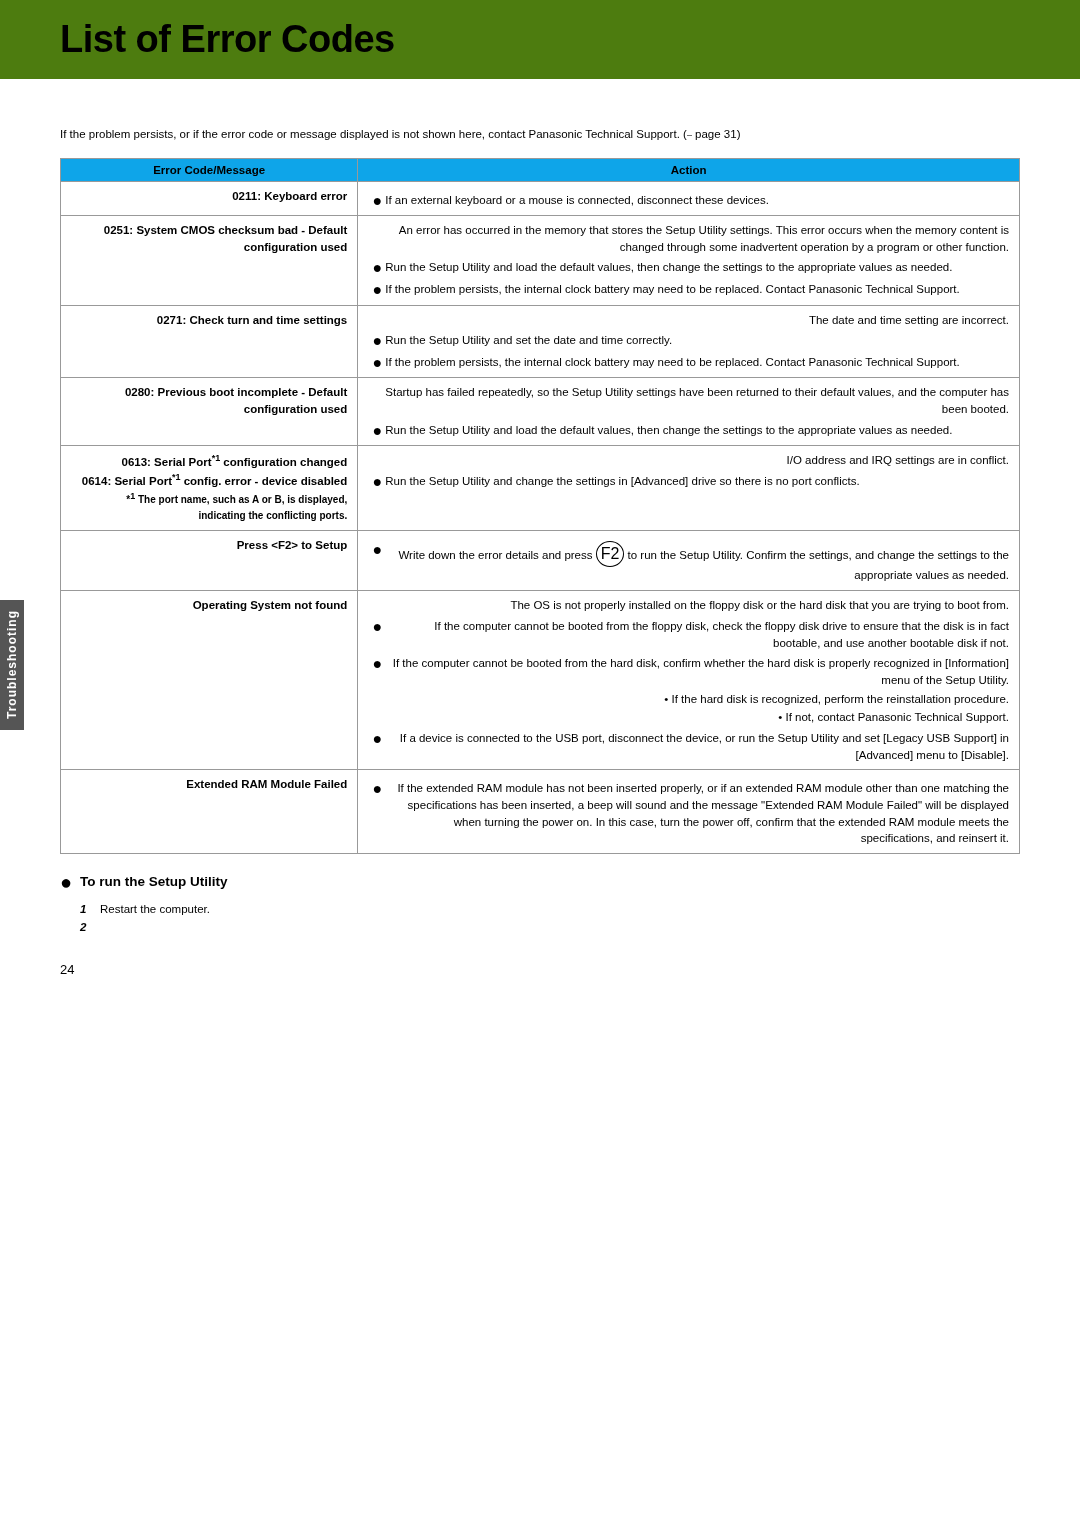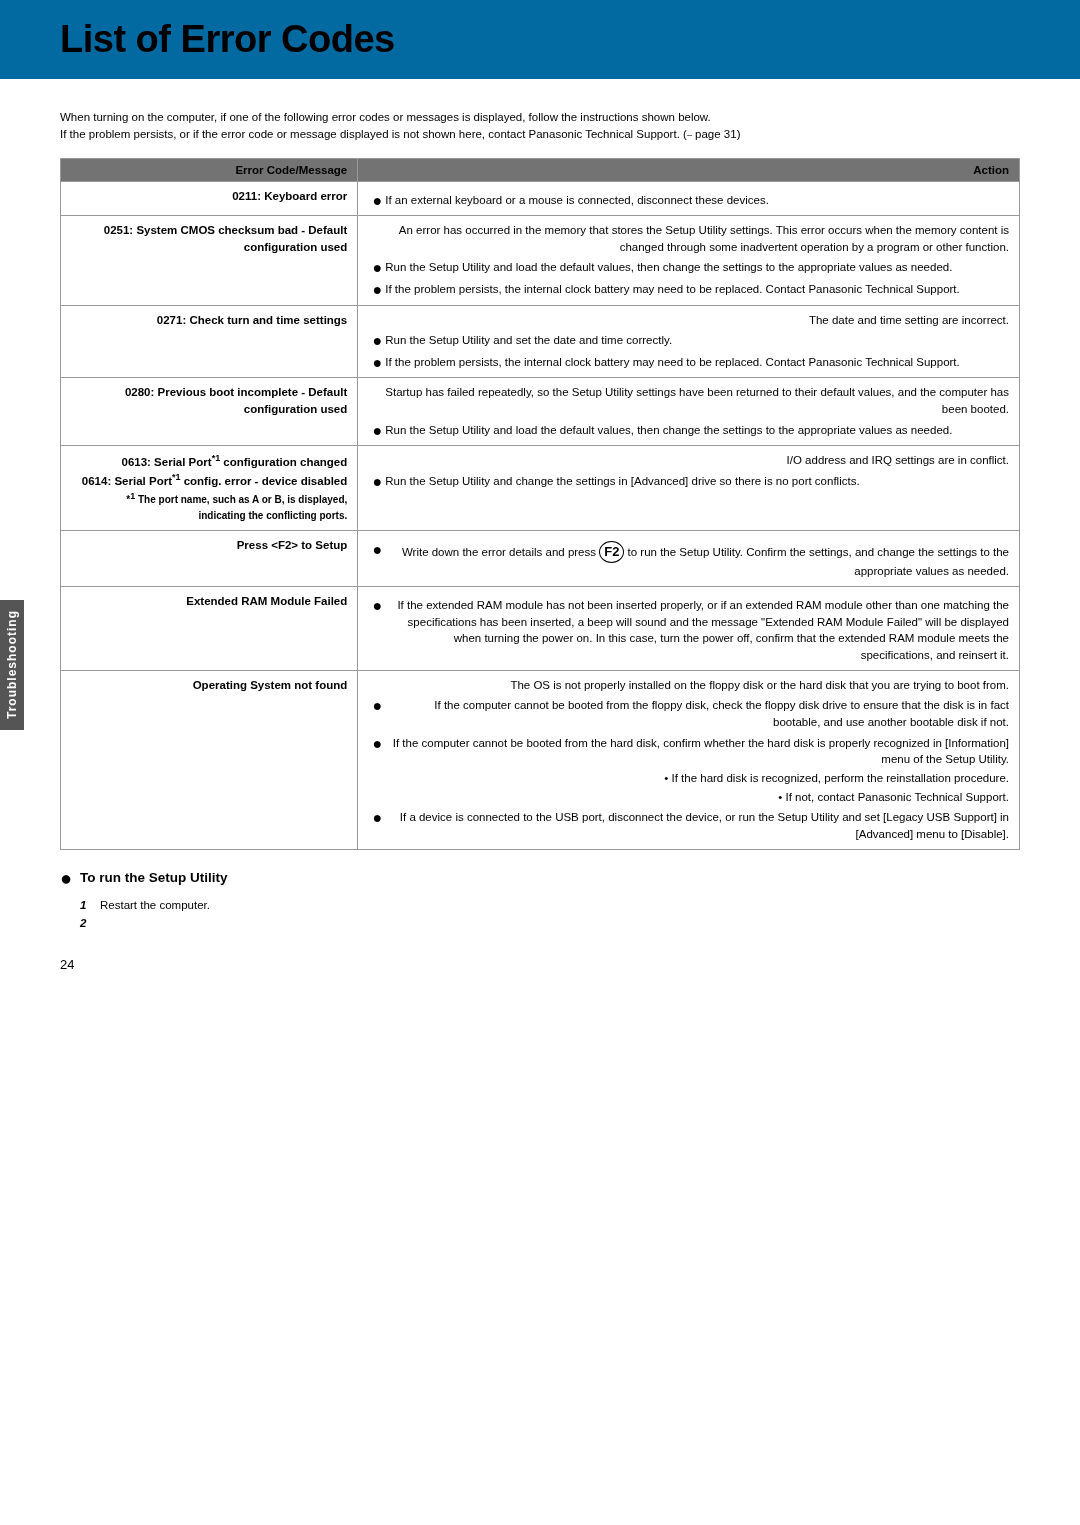--- a/index.html
+++ b/index.html
@@ -13,21 +13,21 @@
       position: relative;
     }
 
     .page-container {
       padding: 0 60px 60px 60px;
       position: relative;
     }
 
     
     .title-bar {
-      background: #0369a1;
+      background: #4d7c0f;
       margin: 0 -60px;
       padding: 18px 60px 18px 60px;
       margin-bottom: 30px;
     }
 
     .page-title {
       font-size: 38px;
       font-weight: bold;
       color: #000;
       letter-spacing: -0.5px;
@@ -44,22 +44,22 @@
     .error-table {
       width: 100%;
       border-collapse: collapse;
       font-size: 11.5px;
     }
 
     .error-table th {
       border: 1px solid #999;
       padding: 5px 10px;
       font-weight: bold;
-      text-align: right;
-      background: #737373;
+      text-align: center;
+      background: #0ea5e9;
     }
 
     .error-table td {
       border: 1px solid #999;
       padding: 6px 10px;
       vertical-align: top;
       line-height: 1.45;
       text-align: right;
     }
 
@@ -90,22 +90,22 @@
       margin-left: 16px;
       margin-top: 2px;
     }
 
     
     .key-box {
       display: inline-block;
       border: 1.5px solid #000;
       border-radius: 50%;
       padding: 1px 4px;
-      font-size: 13px;
-      font-weight: bold;
+      font-size: 16px;
+      font-weight: normal;
       line-height: 1.4;
     }
 
     
     .setup-section {
       margin-top: 18px;
     }
 
     .setup-title {
       font-size: 13.5px;
@@ -182,21 +182,21 @@
   <span>Troubleshooting</span>
 </div>
 
 <div class="page-container">
 
   <div class="title-bar">
     <h1 class="page-title">List of Error Codes</h1>
   </div>
 
   <p class="intro-text">
-    <span>When turning on the computer, if one of the following error codes or messages is displayed, follow the instructions shown below.</span><br>
+    <br>
     <span>If the problem persists, or if the error code or message displayed is not shown here, contact Panasonic Technical Support. (</span><span style="font-size:10px;">⎯</span><span> page 31)</span>
   </p>
 
   <table class="error-table">
     <thead>
       <tr>
         <th>Error Code/Message</th>
         <th>Action</th>
       </tr>
     </thead>
@@ -272,46 +272,46 @@
         <td class="code-col">Press &lt;F2&gt; to Setup</td>
         <td class="action-col">
           <div class="bullet-item">
             <span class="bullet-dot">●</span>
             <span>Write down the error details and press <span class="key-box">F2</span> to run the Setup Utility. Confirm the settings, and change the settings to the appropriate values as needed.</span>
           </div>
         </td>
       </tr>
 
       <tr>
-        <td class="code-col">Extended RAM Module Failed</td>
-        <td class="action-col">
-          <div class="bullet-item">
-            <span class="bullet-dot">●</span>
-            <span>If the extended RAM module has not been inserted properly, or if an extended RAM module other than one matching the specifications has been inserted, a beep will sound and the message "Extended RAM Module Failed" will be displayed when turning the power on. In this case, turn the power off, confirm that the extended RAM module meets the specifications, and reinsert it.</span>
-          </div>
-        </td>
-      </tr>
-
-      <tr>
         <td class="code-col">Operating System not found</td>
         <td class="action-col">
           The OS is not properly installed on the floppy disk or the hard disk that you are trying to boot from.
           <div class="bullet-item">
             <span class="bullet-dot">●</span>
             <span>If the computer cannot be booted from the floppy disk, check the floppy disk drive to ensure that the disk is in fact bootable, and use another bootable disk if not.</span>
           </div>
           <div class="bullet-item">
             <span class="bullet-dot">●</span>
             <span>If the computer cannot be booted from the hard disk, confirm whether the hard disk is properly recognized in [Information] menu of the Setup Utility.</span>
           </div>
           <div class="sub-bullet">• If the hard disk is recognized, perform the reinstallation procedure.</div>
           <div class="sub-bullet">• If not, contact Panasonic Technical Support.</div>
           <div class="bullet-item">
             <span class="bullet-dot">●</span>
             <span>If a device is connected to the USB port, disconnect the device, or run the Setup Utility and set [Legacy USB Support] in [Advanced] menu to [Disable].</span>
+          </div>
+        </td>
+      </tr>
+
+      <tr>
+        <td class="code-col">Extended RAM Module Failed</td>
+        <td class="action-col">
+          <div class="bullet-item">
+            <span class="bullet-dot">●</span>
+            <span>If the extended RAM module has not been inserted properly, or if an extended RAM module other than one matching the specifications has been inserted, a beep will sound and the message "Extended RAM Module Failed" will be displayed when turning the power on. In this case, turn the power off, confirm that the extended RAM module meets the specifications, and reinsert it.</span>
           </div>
         </td>
       </tr>
 
     </tbody>
   </table>
 
   <div class="setup-section">
     <div class="setup-title">
       <span class="setup-title-dot">●</span>

